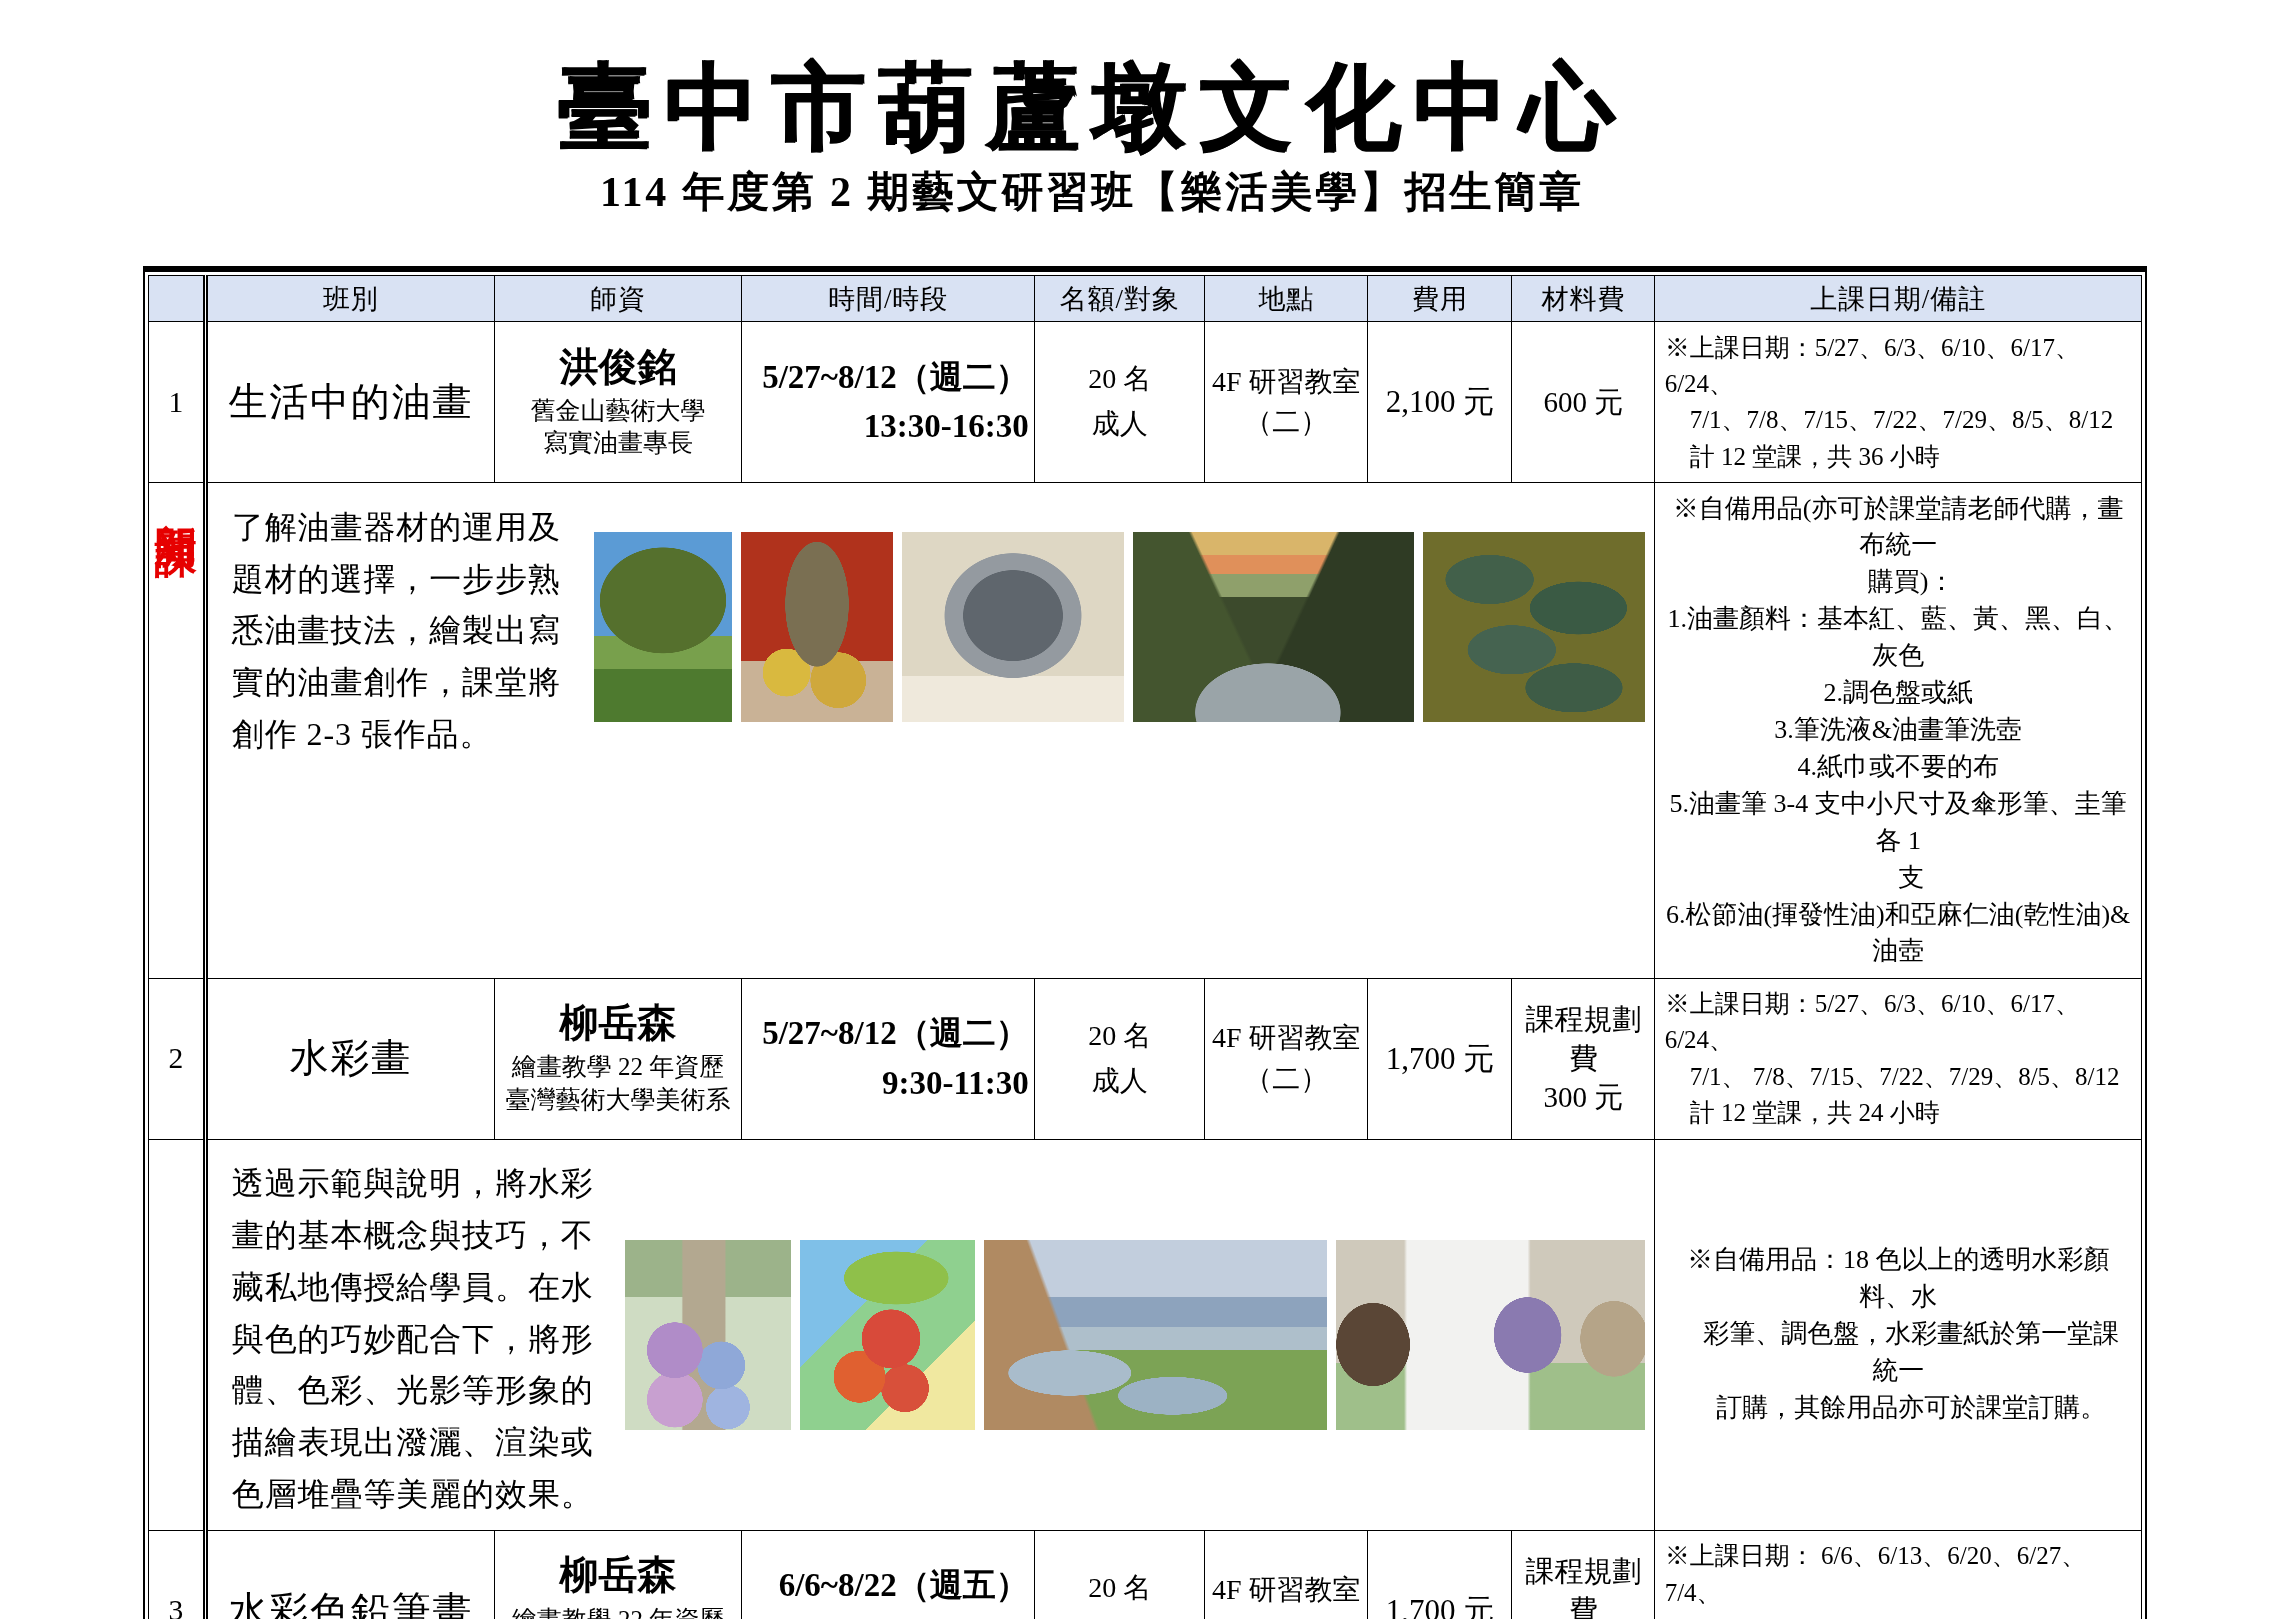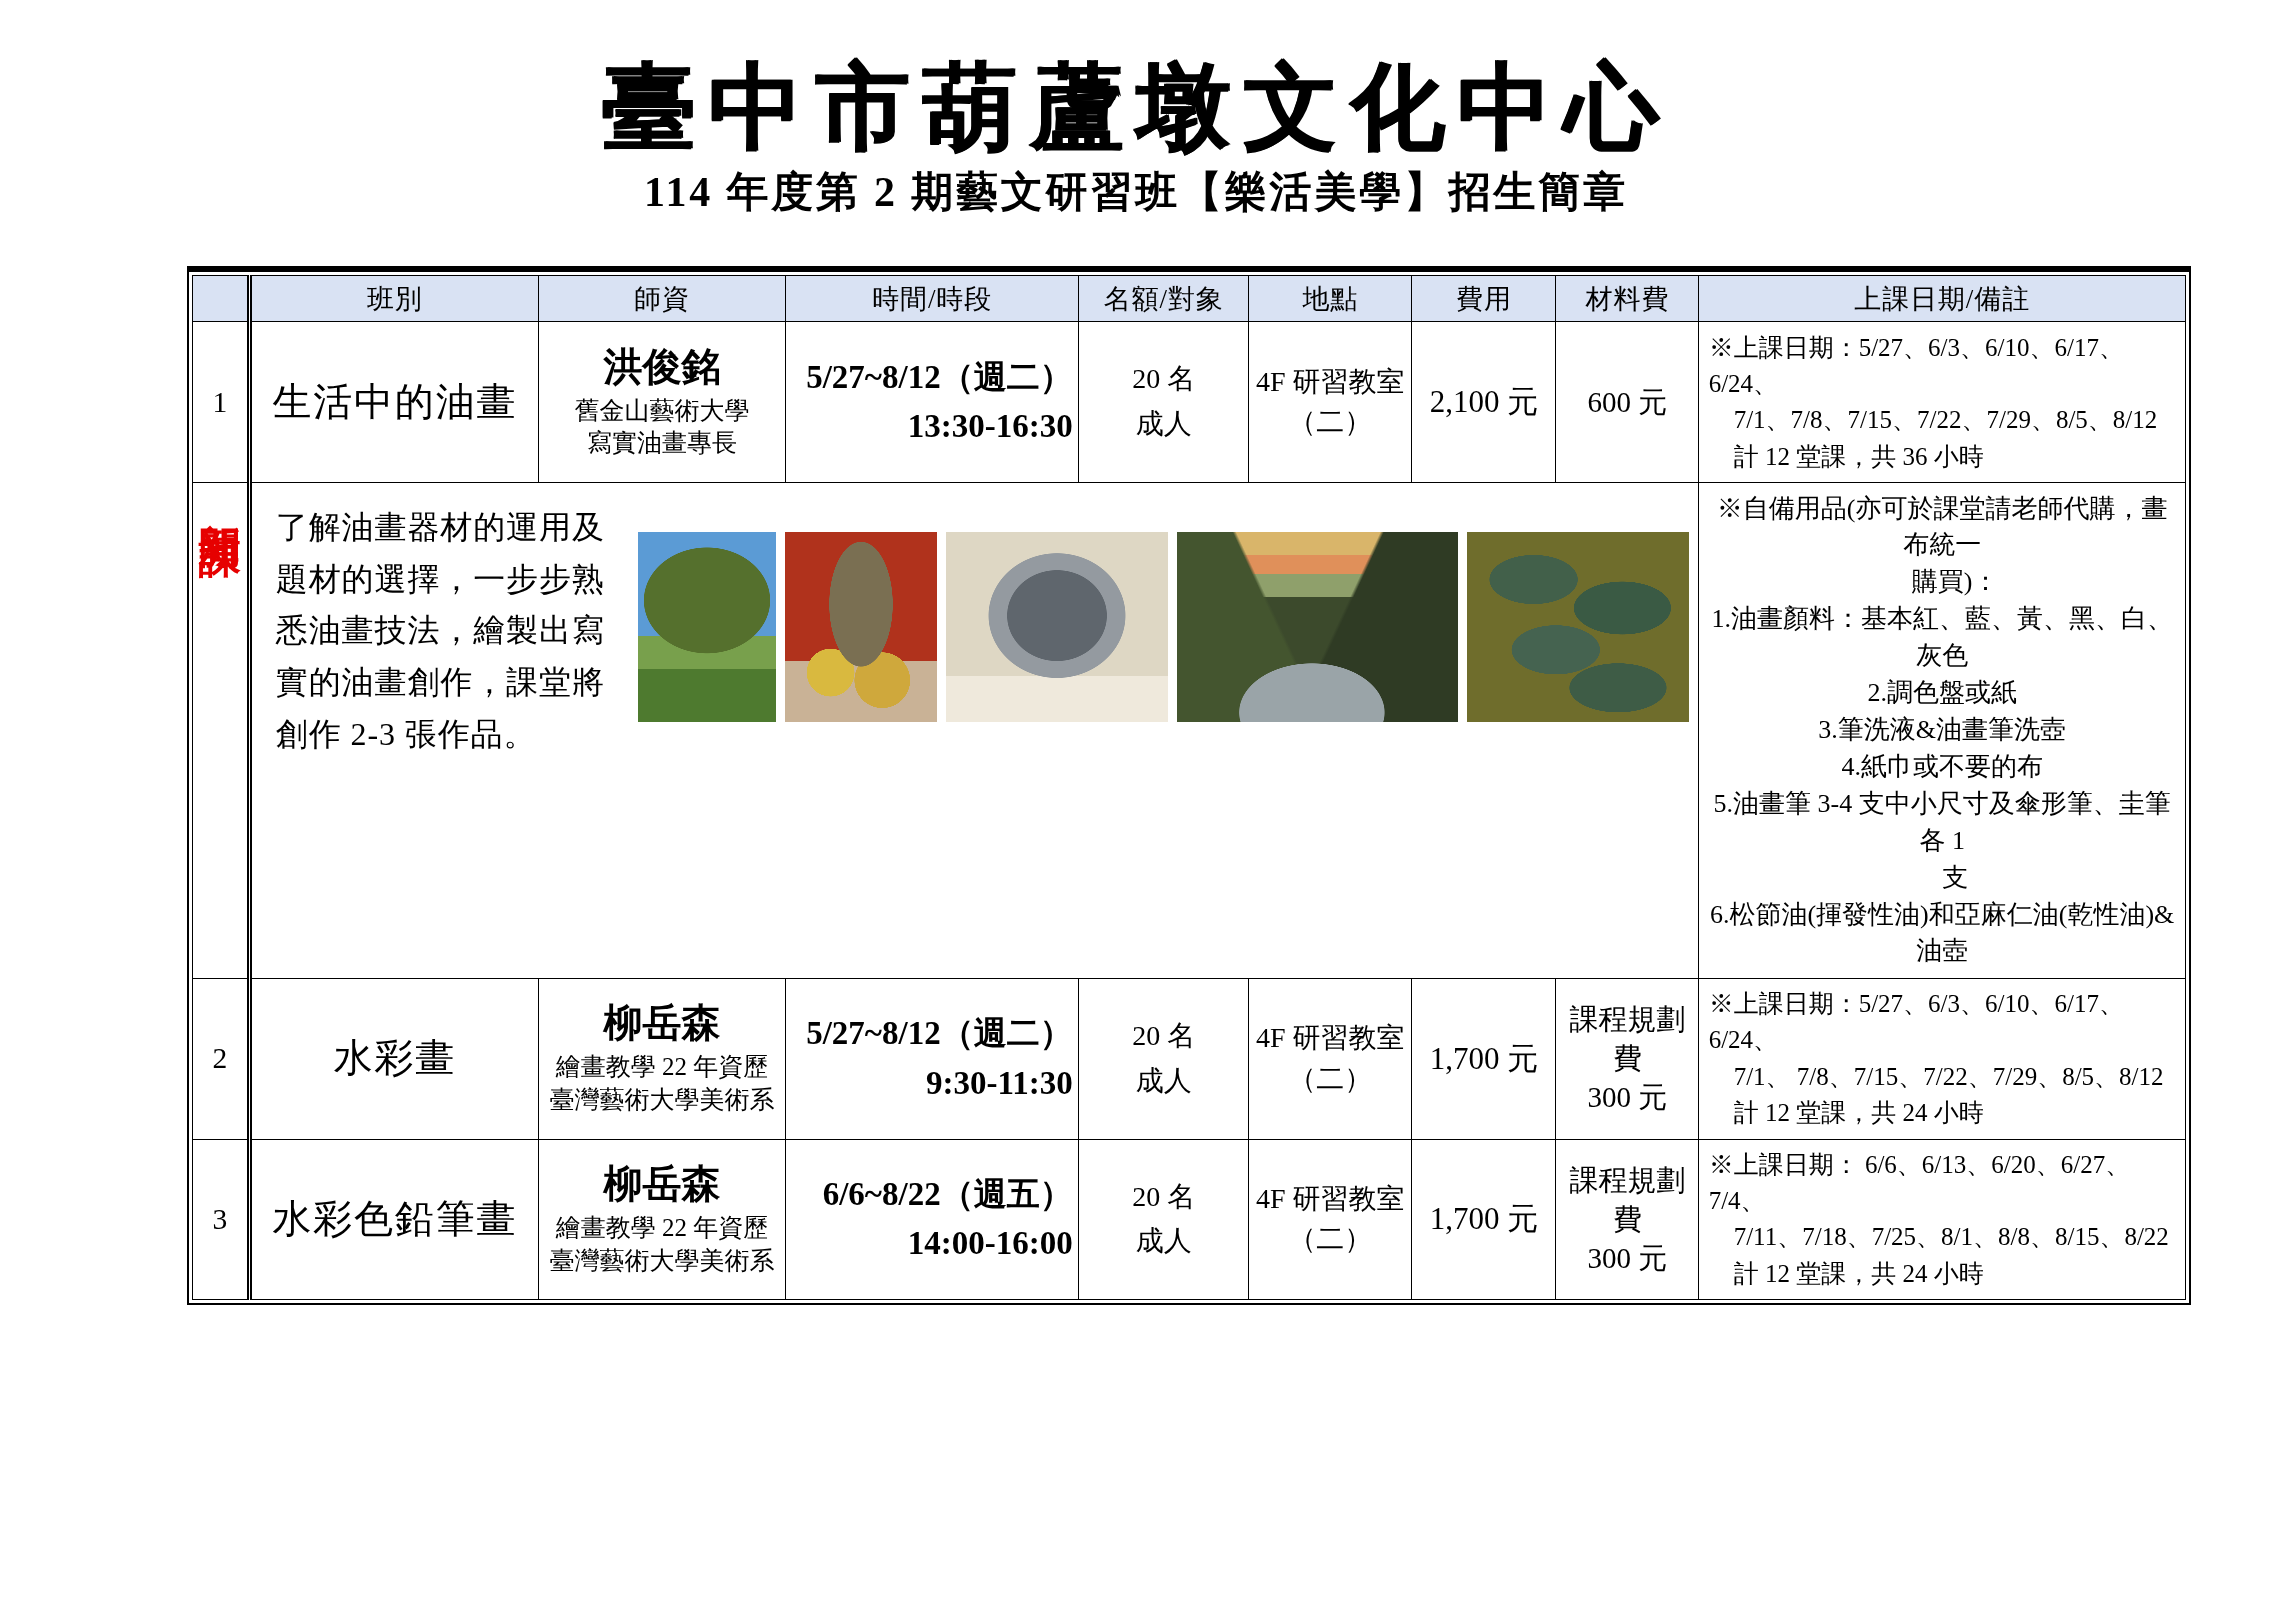--- a/index.html
+++ b/index.html
@@ -1,17 +1,17 @@
 <!DOCTYPE html>
 <html style="font-size:14.8px"><head>
 <meta charset="utf-8">
 <style>
   html,body{margin:0;padding:0;background:#ffffff;}
   .page{position:relative;width:2184px;height:1620px;background:#ffffff;overflow:hidden;
-        font-family:"Liberation Serif","DejaVu Serif",serif;color:#000;margin-left:44px;}
+        font-family:"Liberation Serif","DejaVu Serif",serif;color:#000;}
   
   .cal-title{position:absolute;top:44px;left:0;width:100%;text-align:center;
     font-size:94px;font-weight:900;letter-spacing:13px;
     text-shadow:1.8px 0 0 #000,0 0.9px 0 #000;}
   .sub-title{position:absolute;top:164px;left:0;width:100%;text-align:center;
     font-size:42px;font-weight:700;letter-spacing:2.8px;}
   
   .tbl-wrap{position:absolute;left:143px;top:266px;border:2.8px solid #000;border-top:6.5px solid #000;
     padding:2.8px;background:#fff;}
   table{border-collapse:collapse;table-layout:fixed;width:1994px;}
@@ -184,20 +184,37 @@
 成人</td>
       <td class="loc pre">4F 研習教室
 （二）</td>
       <td class="fee">1,700 元</td>
       <td class="mat pre">課程規劃費
 300 元</td>
       <td class="dnote pre">※上課日期：5/27、6/3、6/10、6/17、6/24、
 　7/1、 7/8、7/15、7/22、7/29、8/5、8/12
 　計 12 堂課，共 24 小時</td>
     </tr>
+    <tr style="height:218px">
+      <td class="numcol"></td>
+      <td colspan="7" class="desc-cell">
+        <div class="desc-flex">
+          <div class="desc-text" style="width:591px">透過示範與說明，將水彩畫的基本概念與技巧，不藏私地傳授給學員。在水與色的巧妙配合下，將形體、色彩、光影等形象的描繪表現出潑灑、渲染或色層堆疊等美麗的效果。</div>
+          <div class="photos r2">
+            <div class="ph ph-r2a"></div>
+            <div class="ph ph-r2b"></div>
+            <div class="ph ph-r2c"></div>
+            <div class="ph ph-r2d"></div>
+          </div>
+        </div>
+      </td>
+      <td class="snote pre">※自備用品：18 色以上的透明水彩顏料、水
+　彩筆、調色盤，水彩畫紙於第一堂課統一
+　訂購，其餘用品亦可於課堂訂購。</td>
+    </tr>
 
     <tr style="height:116px">
       <td class="numcol rno">3</td>
       <td class="cname">水彩色鉛筆畫</td>
       <td>
         <div class="tname">柳岳森</div>
         <div class="tcred pre">繪畫教學 22 年資歷
 臺灣藝術大學美術系</div>
       </td>
       <td class="sched pre">6/6~8/22（週五）

